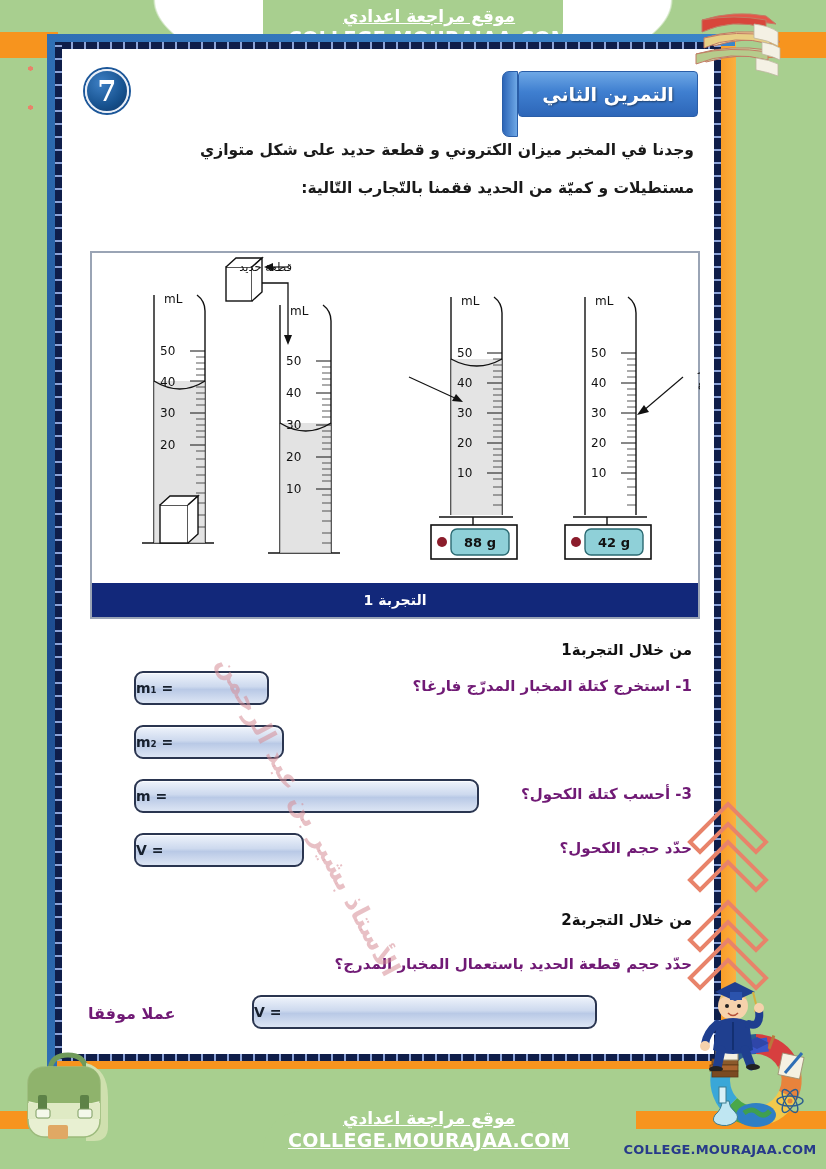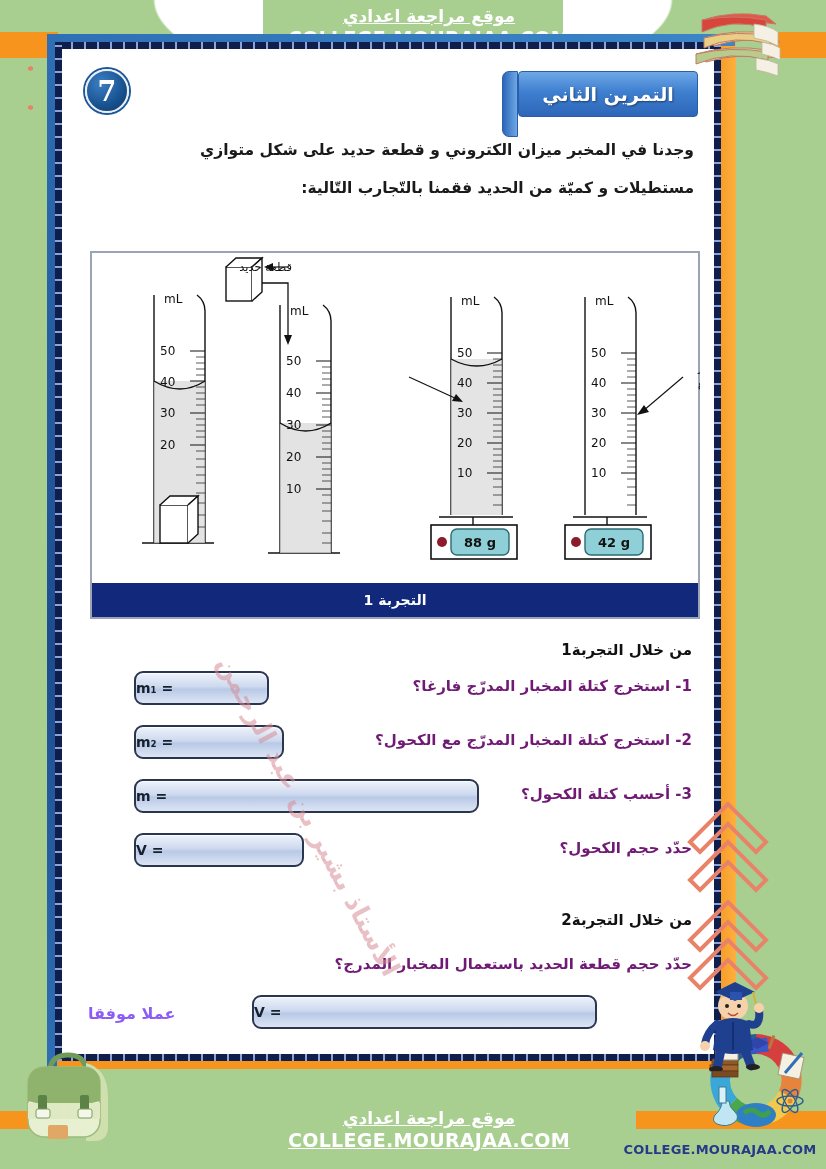--- a/index.html
+++ b/index.html
@@ -178,21 +178,21 @@
     box-shadow:inset 0 1px 1px rgba(255,255,255,.85);
     display:flex; align-items:center;
   }
   .ansbox span {
     margin-right:16px; font-size:14px; font-weight:bold; color:#17202e;
     direction:ltr;
   }
 
   #goodluck {
     position:absolute; left:26px; top:955px; direction:rtl;
-    font-size:16px; font-weight:bold; color:#8b5cf6;
+    font-size:16px; font-weight:bold; color:#701a75;
   }
 
   
   #watermark {
     position:absolute; left:175px; top:600px; width:360px;
     transform:rotate(62deg); transform-origin:left top;
     color:rgba(214,140,150,.55); font-size:26px; font-weight:bold;
     direction:rtl; white-space:nowrap; pointer-events:none; z-index:20;
   }
 
@@ -500,21 +500,20 @@
       </div>
     </div>
 
     <div class="sec-head" style="top:592px">من خلال التجربة1</div>
 
     <div class="qrow" style="top:628px">1- استخرج كتلة المخبار المدرّج فارغا؟</div>
     <div class="ansbox" style="left:72px; top:622px; width:135px">
       <span>m₁ =</span>
     </div>
 
-    <div class="qrow" style="top:682px">2- استخرج كتلة المخبار المدرّج مع الكحول؟</div>
     <div class="ansbox" style="left:72px; top:676px; width:150px">
       <span>m₂ =</span>
     </div>
 
     <div class="qrow" style="top:736px">3- أحسب كتلة الكحول؟</div>
     <div class="ansbox" style="left:72px; top:730px; width:345px">
       <span>m =</span>
     </div>
 
     <div class="qrow" style="top:790px">حدّد حجم الكحول؟</div>

